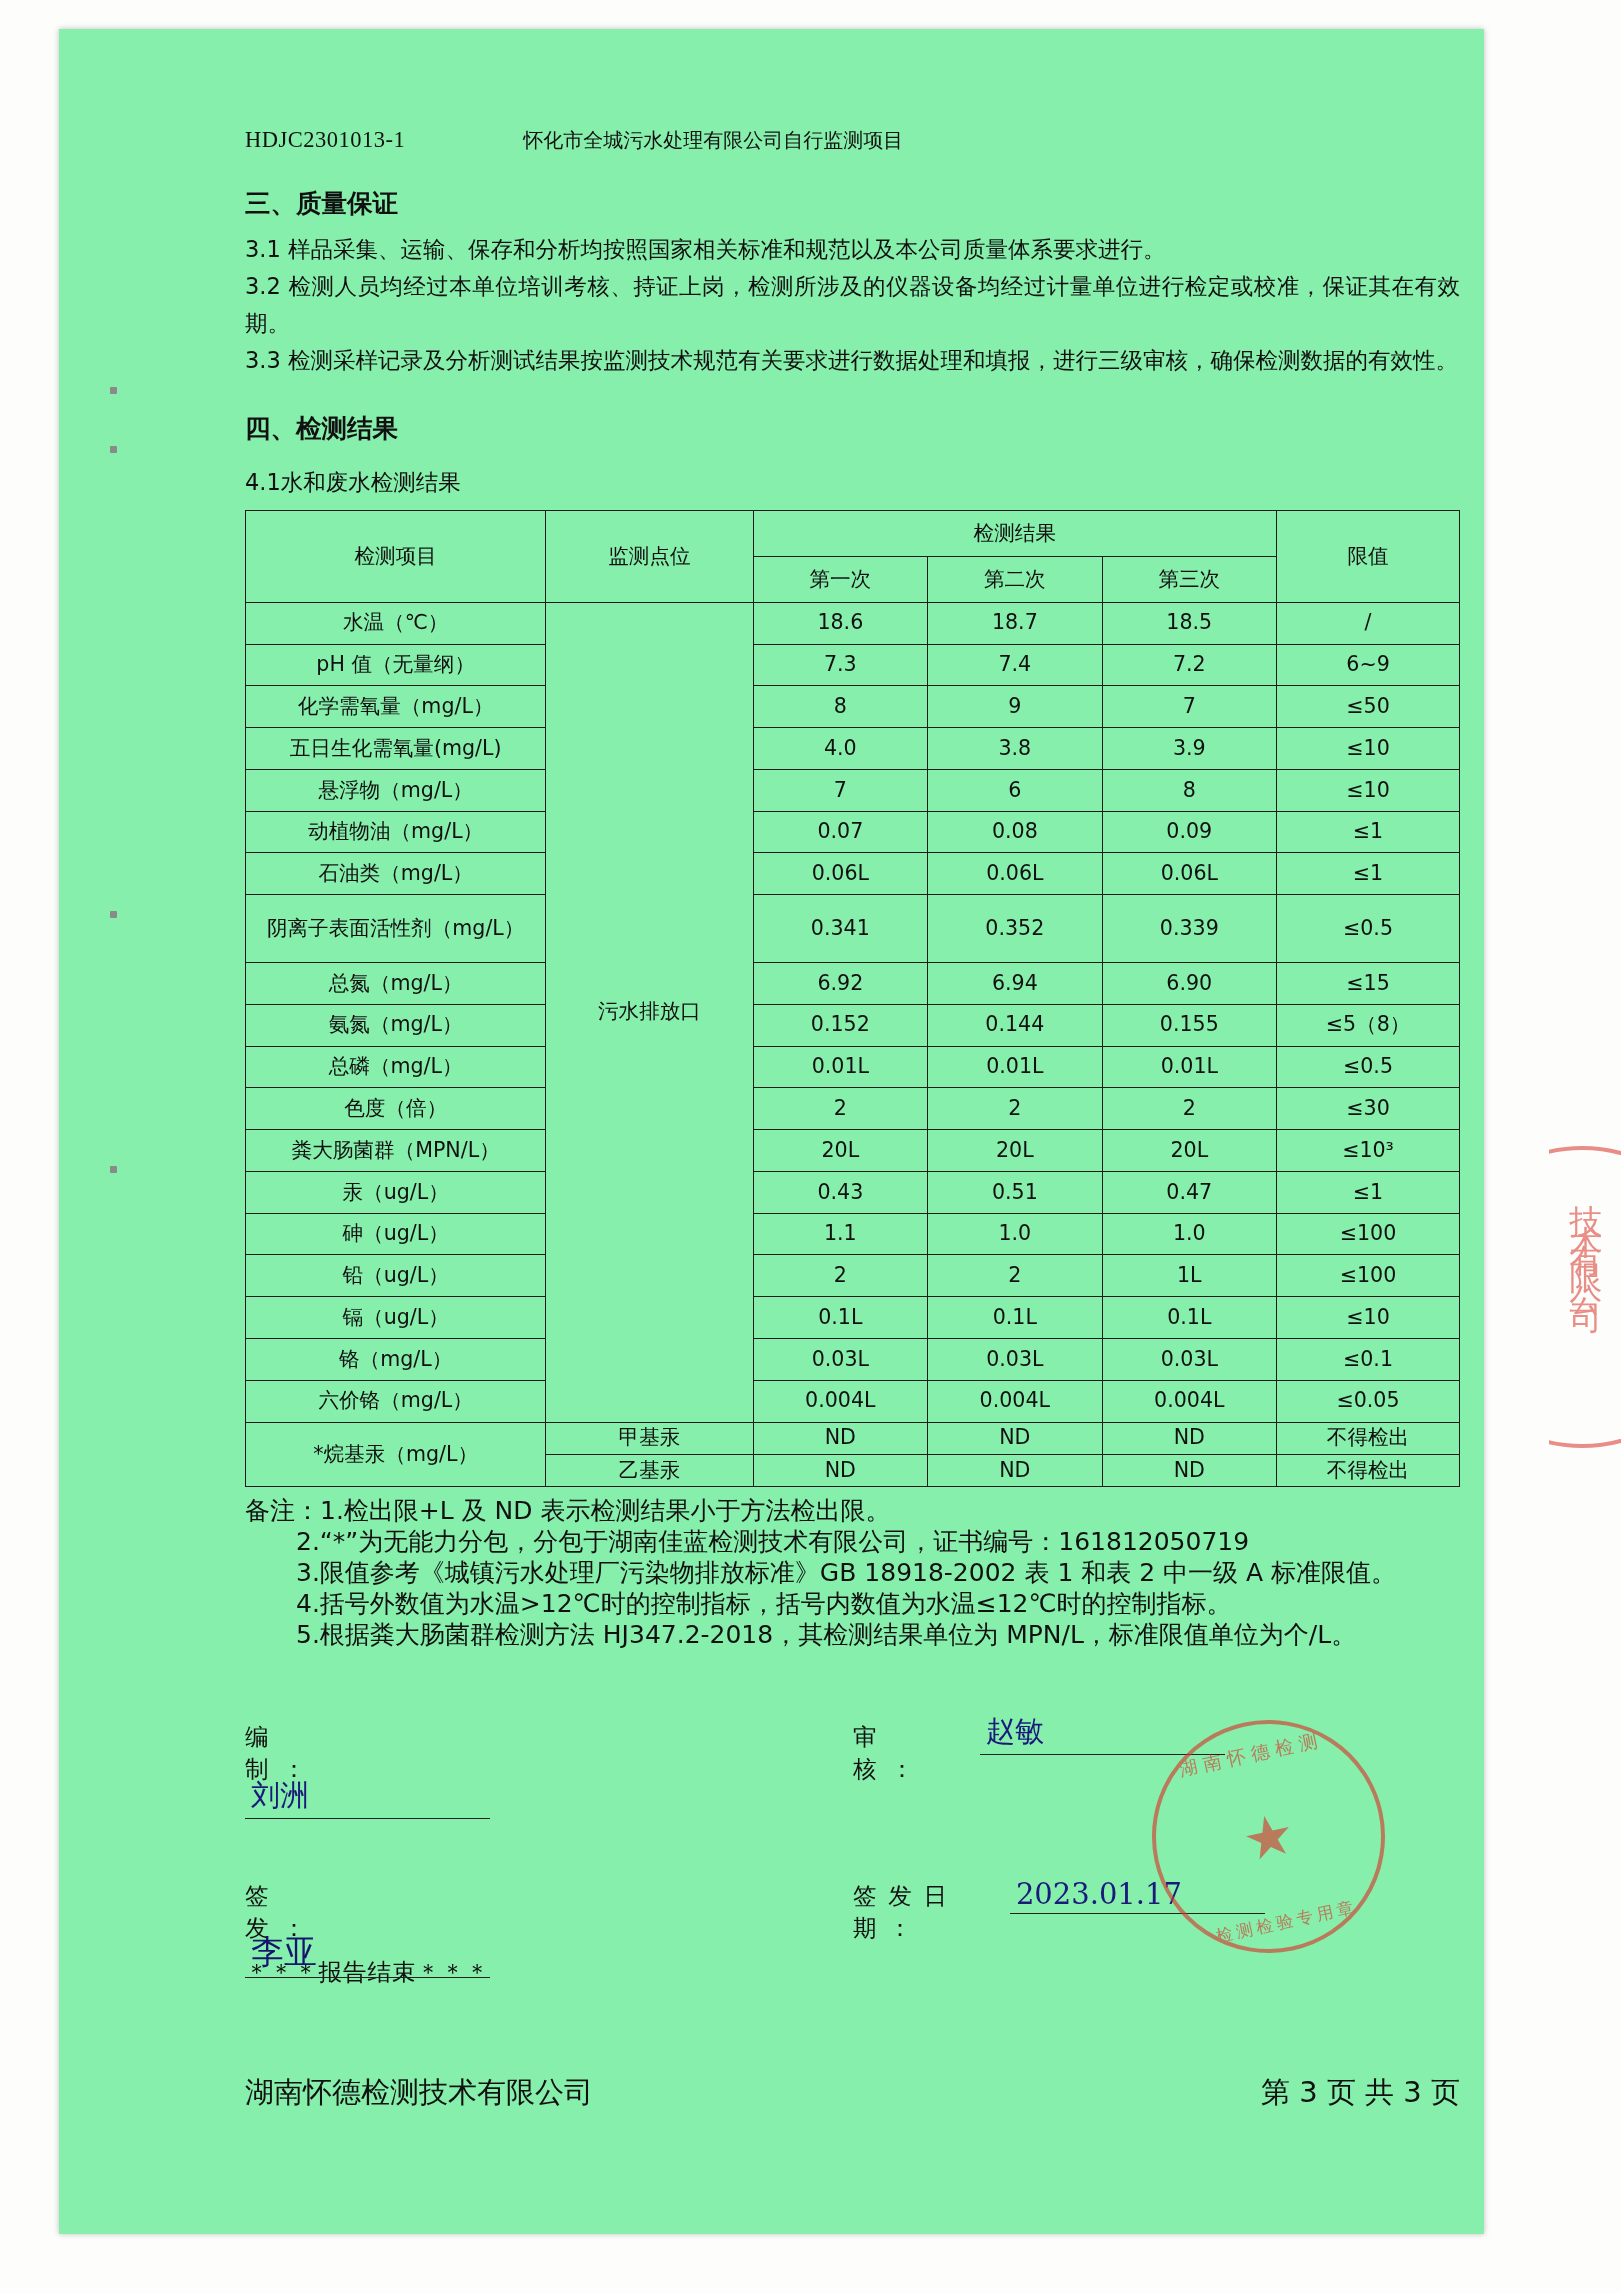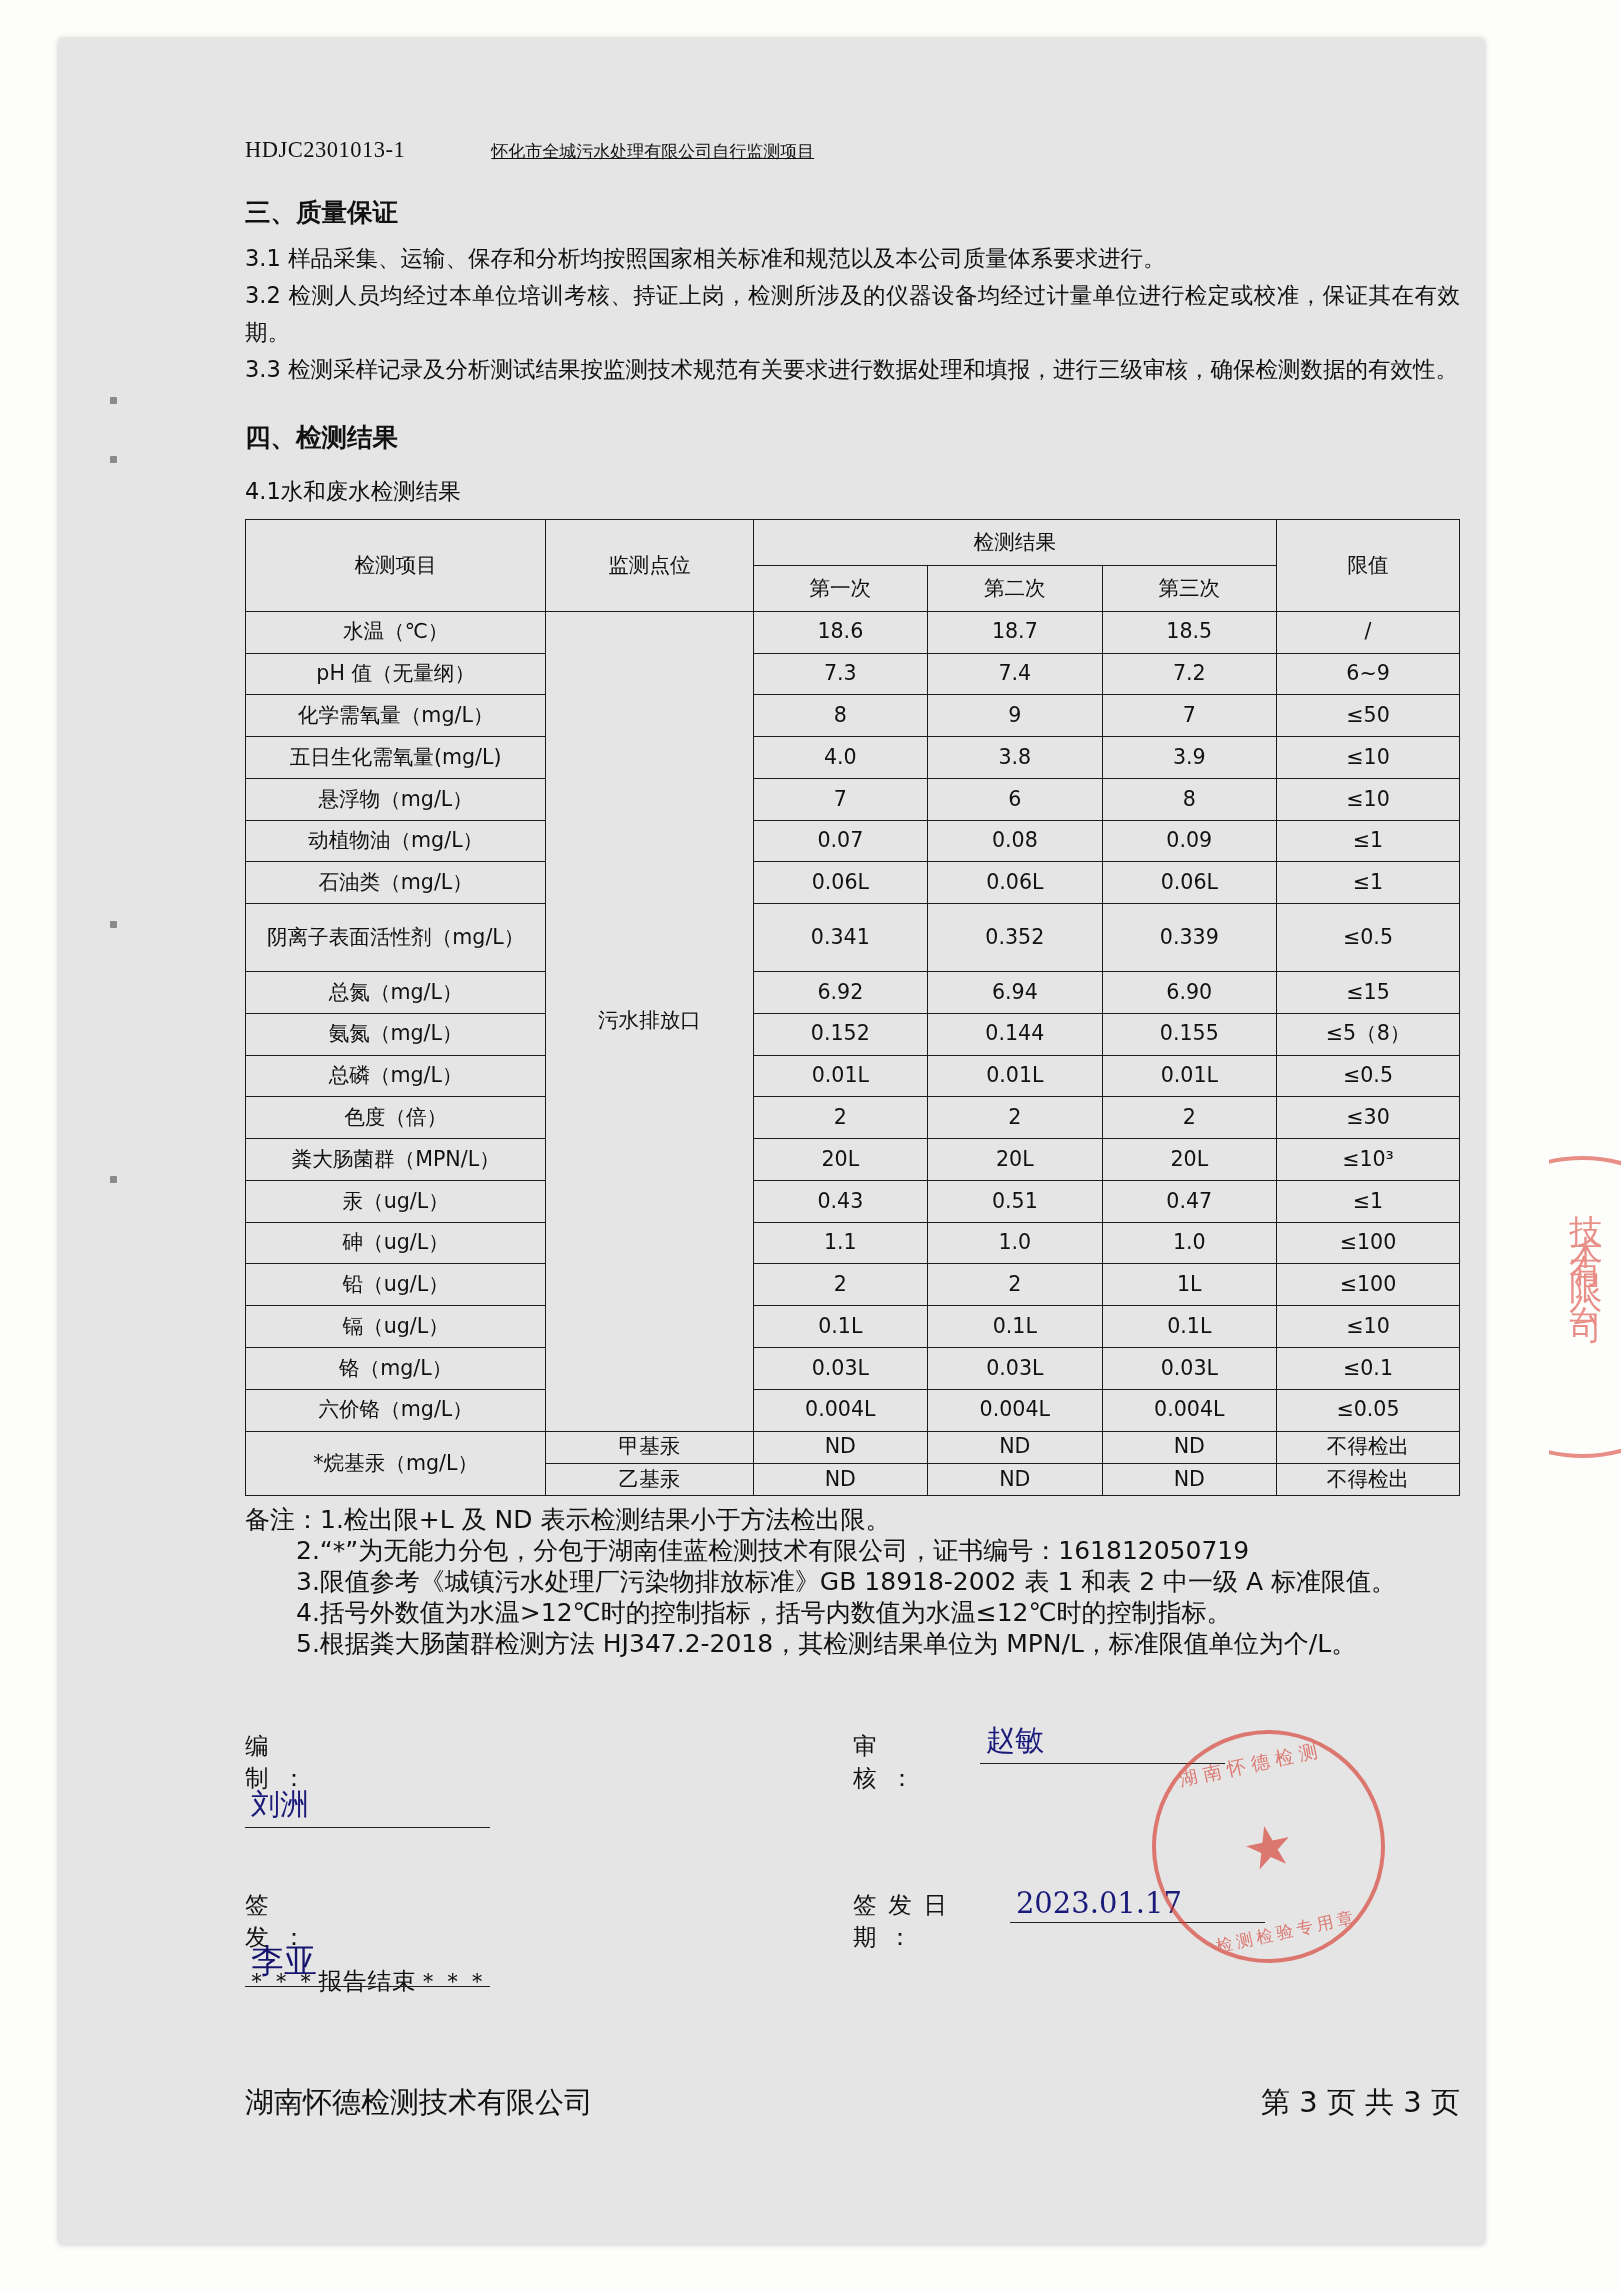--- a/index.html
+++ b/index.html
@@ -14,49 +14,48 @@
     margin: 0 auto;
     background: #fdfdfb;
     font-family: "Liberation Serif", "DejaVu Serif", serif;
     color: #111;
     overflow: hidden;
     box-sizing: border-box;
   }
   .sheet {
     position: absolute;
     left: 59px;
-    top: 39px;
+    top: 29px;
     width: 1425px;
     height: 2205px;
-    background: #e5e5e5;
+    background: #86efac;
     box-shadow: 0 0 5.9px rgba(0,0,0,0.25);
   }
   .content {
     position: absolute;
     left: 186px;
     top: 98px;
     width: 1215px;
   }
   
   .doc-header {
     display: flex;
     align-items: baseline;
     font-size: 22.5px;
   }
   .doc-code {
     font-family: "Liberation Serif", serif;
     font-size: 22.5px;
     letter-spacing: 0.5px;
   }
   .doc-title {
-    margin-left: 86px;
-    font-size: 17px;
+    margin-left: 118px;
+    font-size: 20px;
     font-family: "DejaVu Sans", "Liberation Sans", sans-serif;
     font-weight: 500;
-    text-decoration: underline;
   }
   .sec-title {
     font-size: 25.5px;
     font-weight: bold;
     font-family: "DejaVu Sans", "Liberation Sans", sans-serif;
     margin-top: 32px;
     margin-bottom: 9.8px;
   }
   .para {
     font-size: 22.5px;

